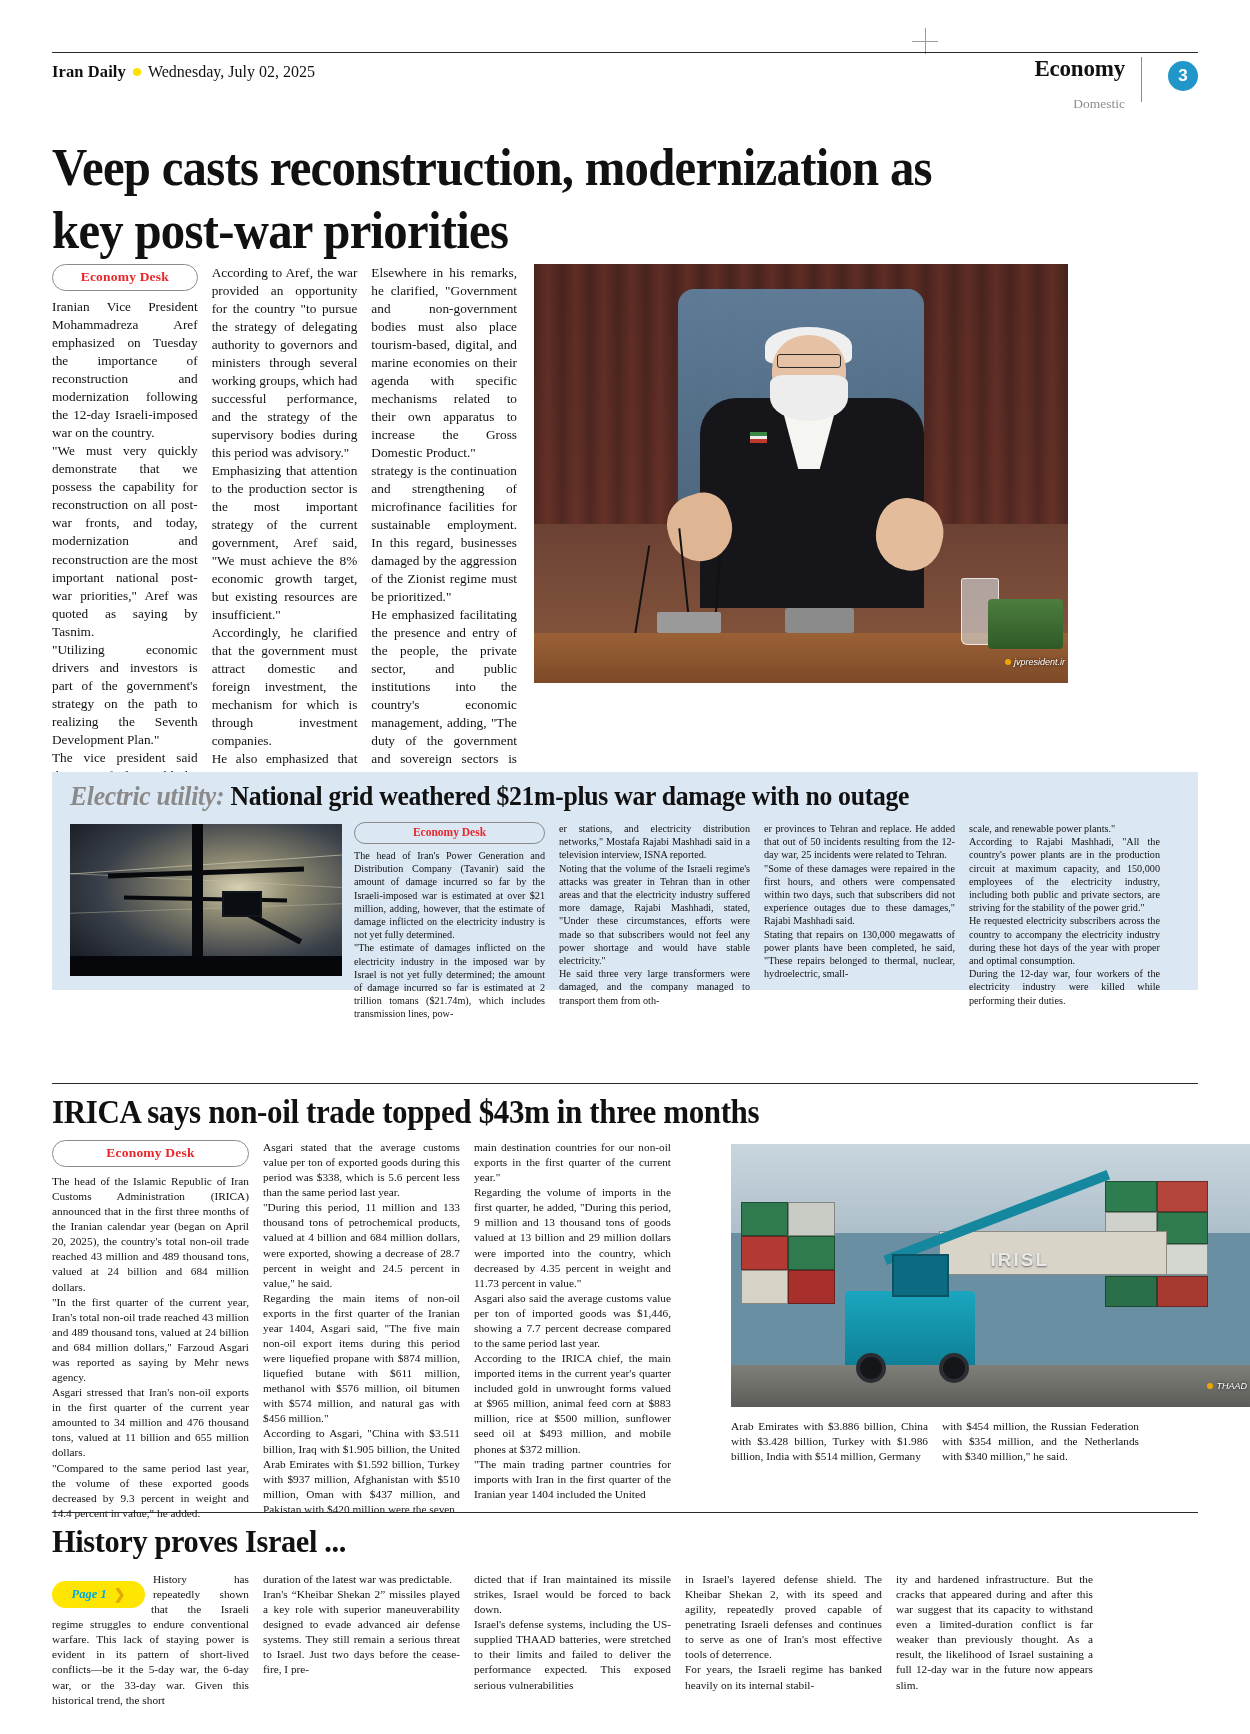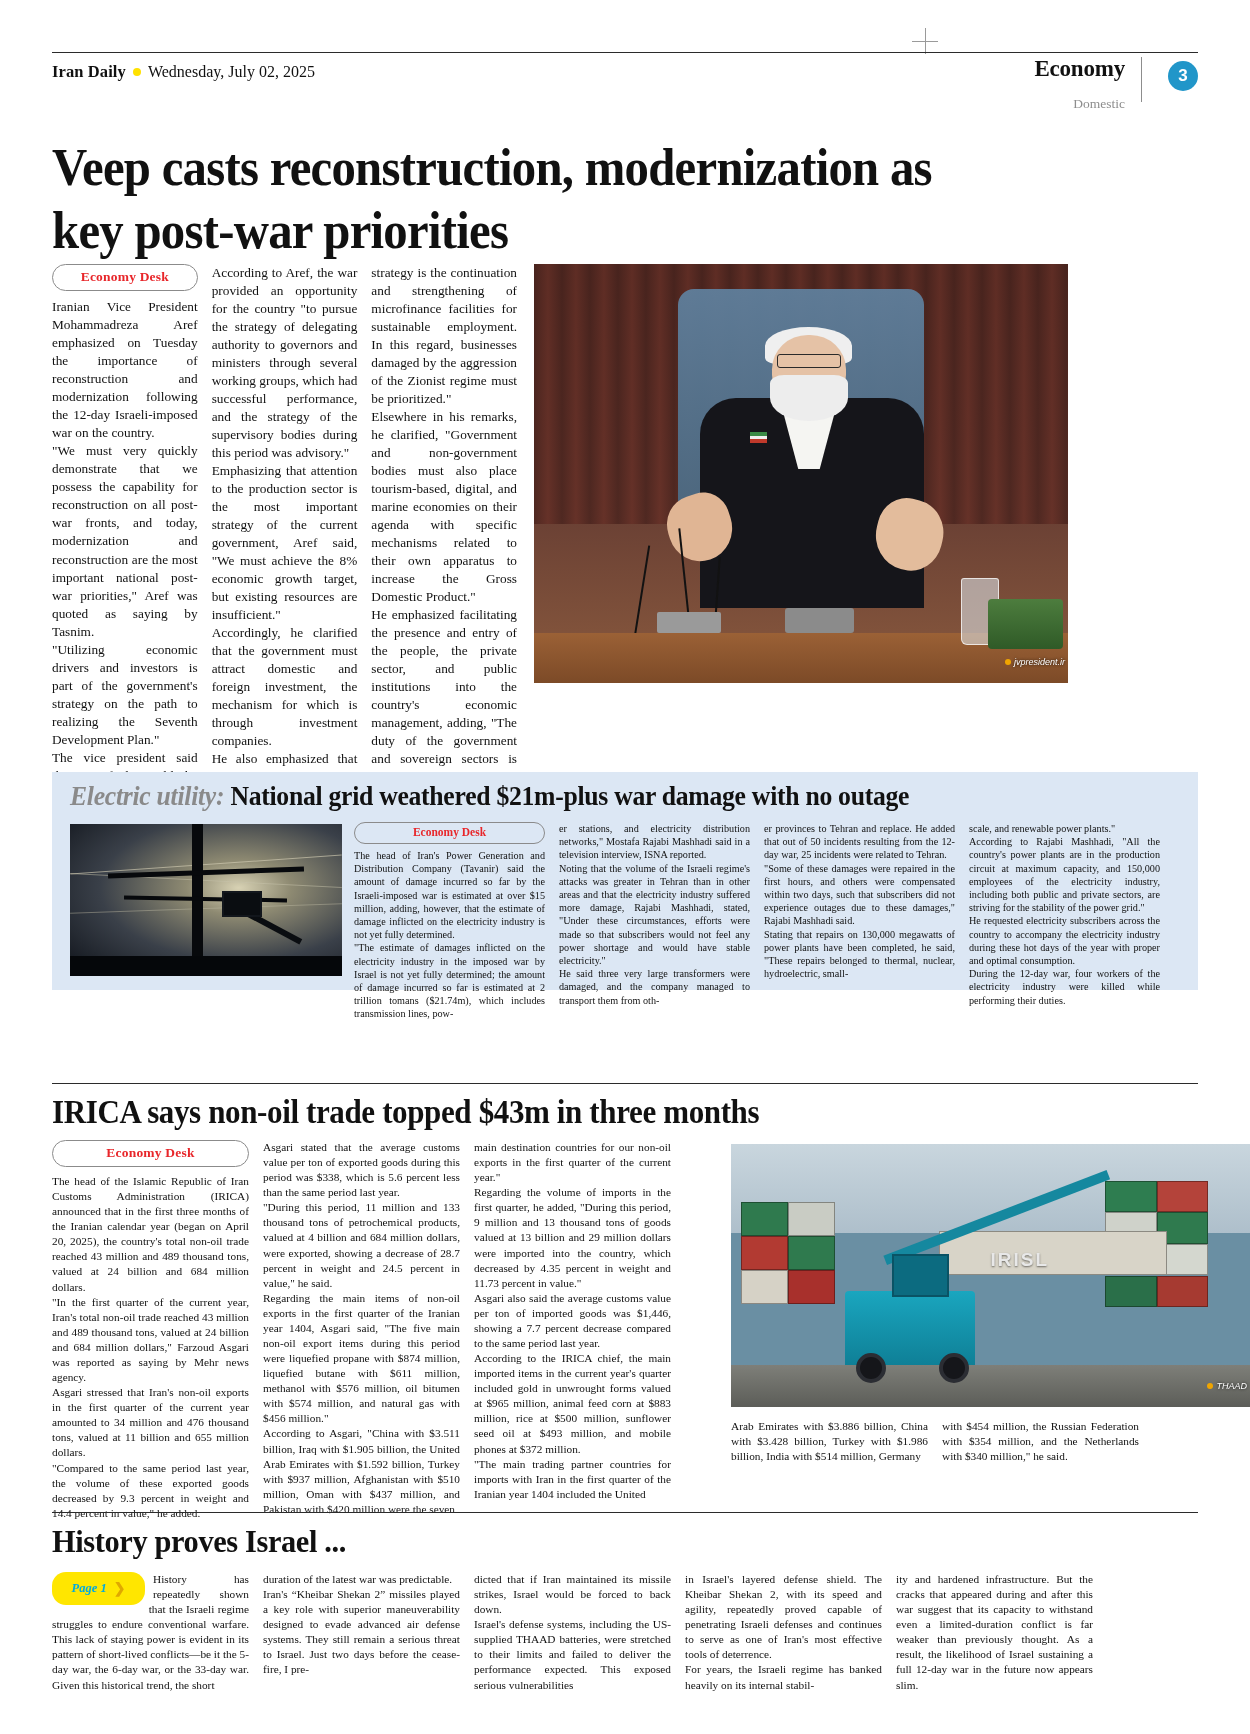--- a/index.html
+++ b/index.html
@@ -176,23 +176,23 @@
   
   .sec3-rule { position:absolute; left:52px; top:1512px; width:1146px; height:1px; background:#2b2b2b;}
   .sec3-head {
     position:absolute; left:52px; top:1523px; width:900px;
     font-size:32px; font-weight:bold; letter-spacing:-.4px;
     transform:scaleX(.95); transform-origin:left top;
   }
   .hist-cols { position:absolute; left:52px; top:1572px; width:1146px; display:flex; gap:14px;}
   .hist-c { width:197px; font-size:11.3px; line-height:1.335; text-align:justify;}
   .page1-badge {
-    float:left; width:93px; height:33px; background:#ffe600;
+    float:left; width:93px; height:27px; background:#ffe600;
     border-radius:14px; display:flex; align-items:center; justify-content:center;
-    gap:7px; margin:0 8px 1px 0; shape-outside:margin-box;
+    gap:7px; margin:9px 8px 1px 0; shape-outside:margin-box;
   }
   .page1-badge .lbl { color:#00a9e0; font-style:italic; font-weight:bold; font-size:12.5px;
     font-family:"Liberation Serif", serif; }
   .page1-badge .chev { color:#e0a800; font-size:14px; font-weight:bold; line-height:1;}
 </style>
 </head>
 <body>
 
 <div class="page">
 
@@ -233,22 +233,22 @@
         <div class="para">
             <span style="display:block">According to Aref, the war provided an opportunity for the country "to pursue the strategy of delegating authority to governors and ministers through several working groups, which had successful performance, and the strategy of the supervisory bodies during this period was advisory."</span>
             <span style="display:block">Emphasizing that attention to the production sector is the most important strategy of the current government, Aref said, "We must achieve the 8% economic growth target, but existing resources are insufficient."</span>
             <span style="display:block">Accordingly, he clarified that the government must attract domestic and foreign investment, the mechanism for which is through investment companies.</span>
             <span style="display:block">He also emphasized that "relations with neighboring countries can also help in the mutual utilization of capacities."</span>
             <span style="display:block">The vice president also stressed, "The government's</span>
           </div>
       </div>
       <div class="lead-c col">
         <div class="para">
+            <span style="display:block">Elsewhere in his remarks, he clarified, "Government and non-government bodies must also place tourism-based, digital, and marine economies on their agenda with specific mechanisms related to their own apparatus to increase the Gross Domestic Product."</span>
             <span style="display:block">strategy is the continuation and strengthening of microfinance facilities for sustainable employment. In this regard, businesses damaged by the aggression of the Zionist regime must be prioritized."</span>
-            <span style="display:block">Elsewhere in his remarks, he clarified, "Government and non-government bodies must also place tourism-based, digital, and marine economies on their agenda with specific mechanisms related to their own apparatus to increase the Gross Domestic Product."</span>
             <span style="display:block">He emphasized facilitating the presence and entry of the people, the private sector, and public institutions into the country's economic management, adding, "The duty of the government and sovereign sectors is supervision and facilitation of affairs, not direct management. Planning must be such that non-government sectors can inject their resources into the economic cycle for the progress and development of the country."</span>
           </div>
       </div>
     </div>
 
     <div class="lead-photo">
       <div class="ph1-bg"></div>
       <div class="ph1-curtain"></div>
       <div class="ph1-chairback"></div>
       <div class="ph1-body"></div>
@@ -291,21 +291,21 @@
       <div class="eup-arm2"></div>
       <div class="eup-boom"></div>
       <div class="eup-bucket"></div>
       <div class="eup-ground"></div>
     </div>
 
     <div class="eu-cols">
       <div class="eu-c">
         <div class="eu-desk">Economy Desk</div>
         <div>
-            <span style="display:block">The head of Iran's Power Generation and Distribution Company (Tavanir) said the amount of damage incurred so far by the Israeli-imposed war is estimated at over $15 million, adding, however, that the estimate of damage inflicted on the electricity industry is not yet fully determined.</span>
+            <span style="display:block">The head of Iran's Power Generation and Distribution Company (Tavanir) said the amount of damage incurred so far by the Israeli-imposed war is estimated at over $21 million, adding, however, that the estimate of damage inflicted on the electricity industry is not yet fully determined.</span>
             <span style="display:block">"The estimate of damages inflicted on the electricity industry in the imposed war by Israel is not yet fully determined; the amount of damage incurred so far is estimated at 2 trillion tomans ($21.74m), which includes transmission lines, pow-</span>
           </div>
       </div>
       <div class="eu-c">
         <div>
             <span style="display:block">er stations, and electricity distribution networks," Mostafa Rajabi Mashhadi said in a television interview, ISNA reported.</span>
             <span style="display:block">Noting that the volume of the Israeli regime's attacks was greater in Tehran than in other areas and that the electricity industry suffered more damage, Rajabi Mashhadi, stated, "Under these circumstances, efforts were made so that subscribers would not feel any power shortage and would have stable electricity."</span>
             <span style="display:block">He said three very large transformers were damaged, and the company managed to transport them from oth-</span>
           </div>
       </div>

